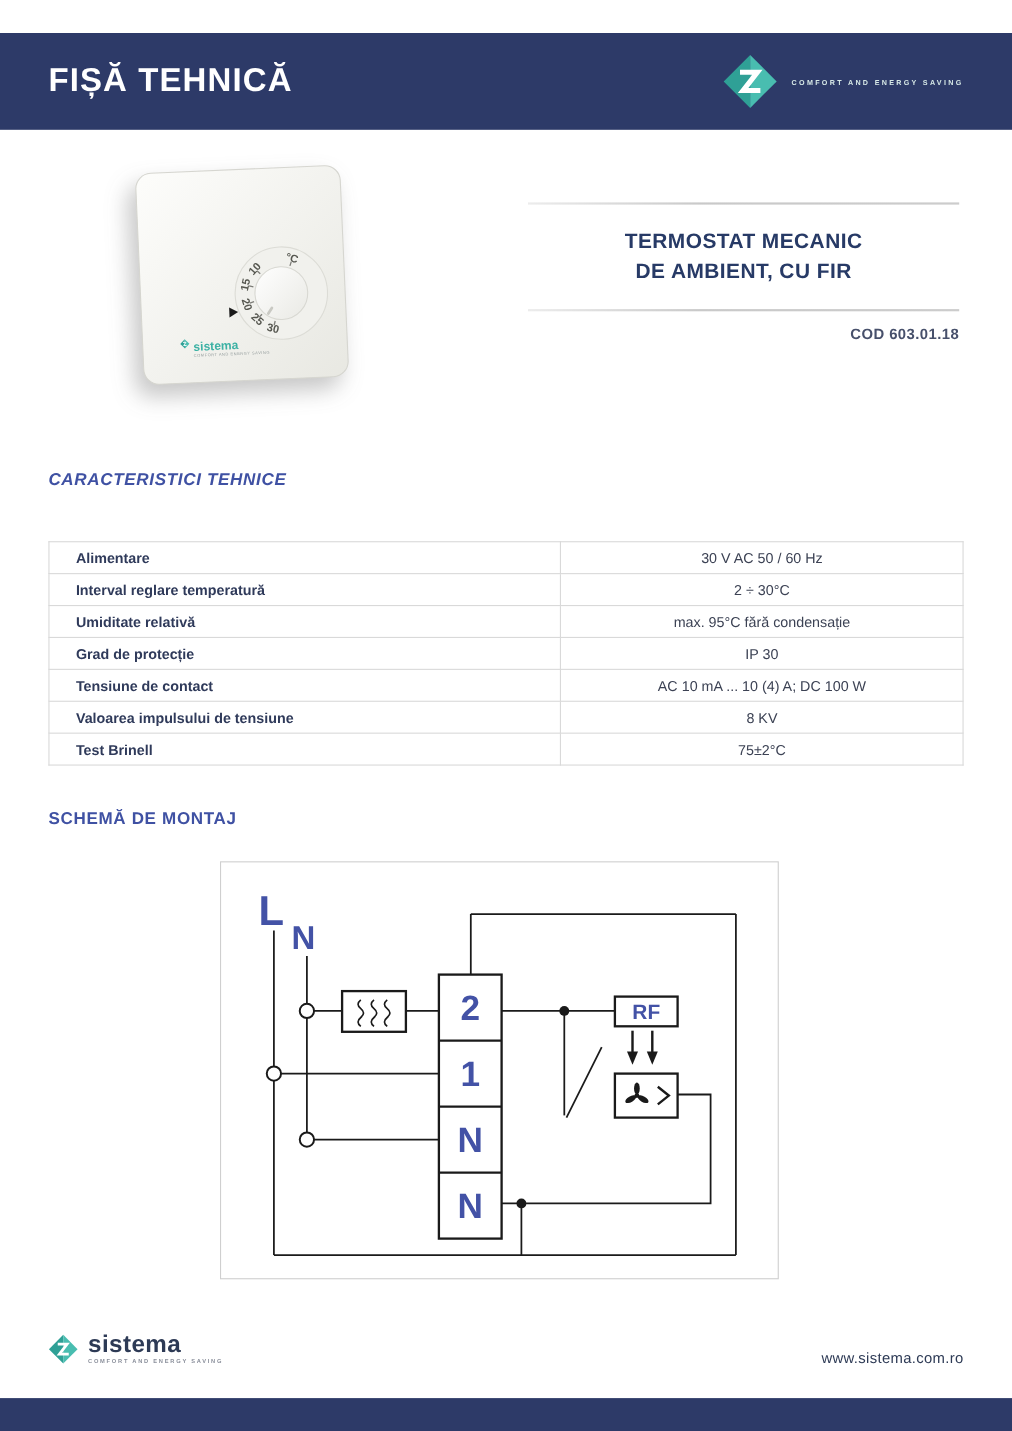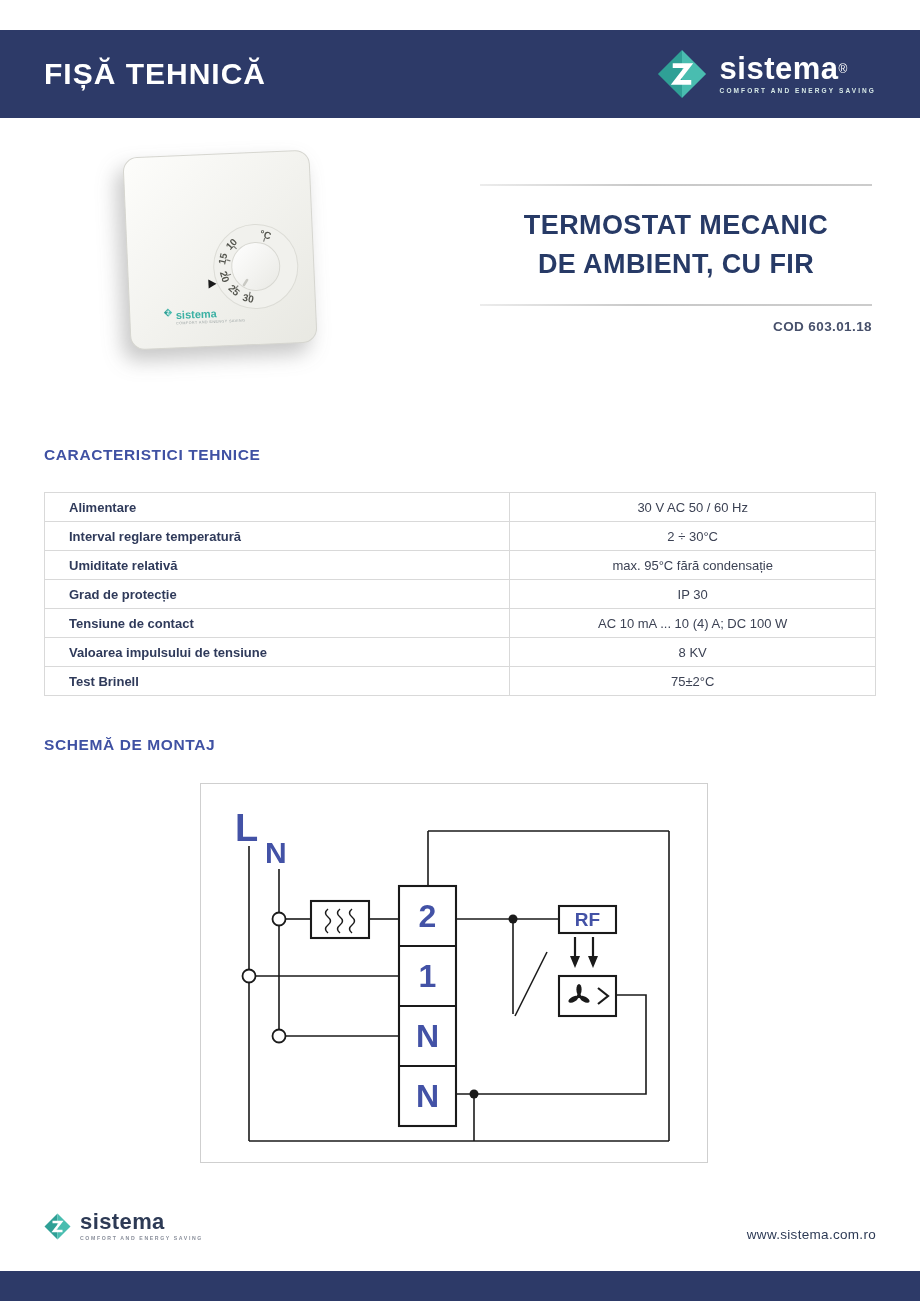--- a/index.html
+++ b/index.html
@@ -15,29 +15,29 @@
   .brand .txtcol{display:flex;flex-direction:column;line-height:1;}
   .brand .bname{color:#ffffff;font-size:31px;font-weight:800;letter-spacing:.5px;}
   .brand .reg{font-size:12px;vertical-align:super;font-weight:400;}
   .brand .btag{color:#d7e9e7;font-size:6.5px;letter-spacing:2.1px;margin-top:4px;font-weight:700;}
 
   
   .thermo-svg{position:absolute;left:115px;top:146px;
               filter:drop-shadow(-7px 11px 10px rgba(70,70,70,.30));}
   .title-block{position:absolute;left:480px;top:184px;width:392px;}
   .rule{height:2px;background:linear-gradient(90deg,#ececec,#c9c9c9 40%,#cccccc);}
-  .prod-title{margin-top:20px;text-align:center;color:#273a66;font-size:27px;font-weight:800;
+  .prod-title{margin-top:20px;text-align:center;color:#273a66;font-size:19px;font-weight:800;
               letter-spacing:.4px;line-height:1.45;}
   .rule2{margin-top:20px;}
   .prod-code{margin-top:13px;text-align:right;font-size:13.5px;color:#47506b;letter-spacing:.4px;font-weight:bold;}
 
   
   .sec-heading{position:absolute;left:44px;color:#3f51a3;font-size:15.5px;font-weight:800;
                letter-spacing:.6px;}
-  .h-specs{top:446px;} .h-schema{top:736px;}
+  .h-specs{top:428px;font-style:italic;} .h-schema{top:736px;}
 
   
   .specs-table{position:absolute;left:44px;top:492px;width:832px;border-collapse:collapse;}
   .specs-table td{border:1px solid #d9d9d9;height:26px;font-size:13px;vertical-align:middle;}
   .specs-table td.l{width:456px;font-weight:700;color:#2f3a5a;padding-left:24px;}
   .specs-table td.r{width:376px;text-align:center;color:#3c4254;}
 
   
   .diagram-box{position:absolute;left:200px;top:783px;width:506px;height:378px;
                border:1px solid #cfcfcf;background:#ffffff;}
@@ -62,23 +62,20 @@
 
   <div class="header-bar">
     <div class="page-title">FIȘĂ TEHNICĂ</div>
     <div class="brand">
       <svg width="50" height="50" viewBox="0 0 54 54">
         <polygon points="27,1 1,27 27,53" fill="#2fa096"></polygon>
         <polygon points="27,1 53,27 27,53" fill="#49bdb0"></polygon>
         <path d="M17,18 H34 L20,36 H37" stroke="#ffffff" stroke-width="5" fill="none"></path>
       </svg>
       <div class="txtcol">
-        <div>
-          <span class="bname">sistema</span><span class="bname reg">®</span>
-        </div>
         <div class="btag">COMFORT AND ENERGY SAVING</div>
       </div>
     </div>
   </div>
 
   <svg class="thermo-svg" width="205" height="215" viewBox="0 0 205 215">
     <defs>
       <linearGradient id="bg1" x1="0" y1="0" x2="1" y2="1">
         <stop offset="0" stop-color="#fdfdfb"></stop>
           <stop offset="1" stop-color="#e8e8e2"></stop>

